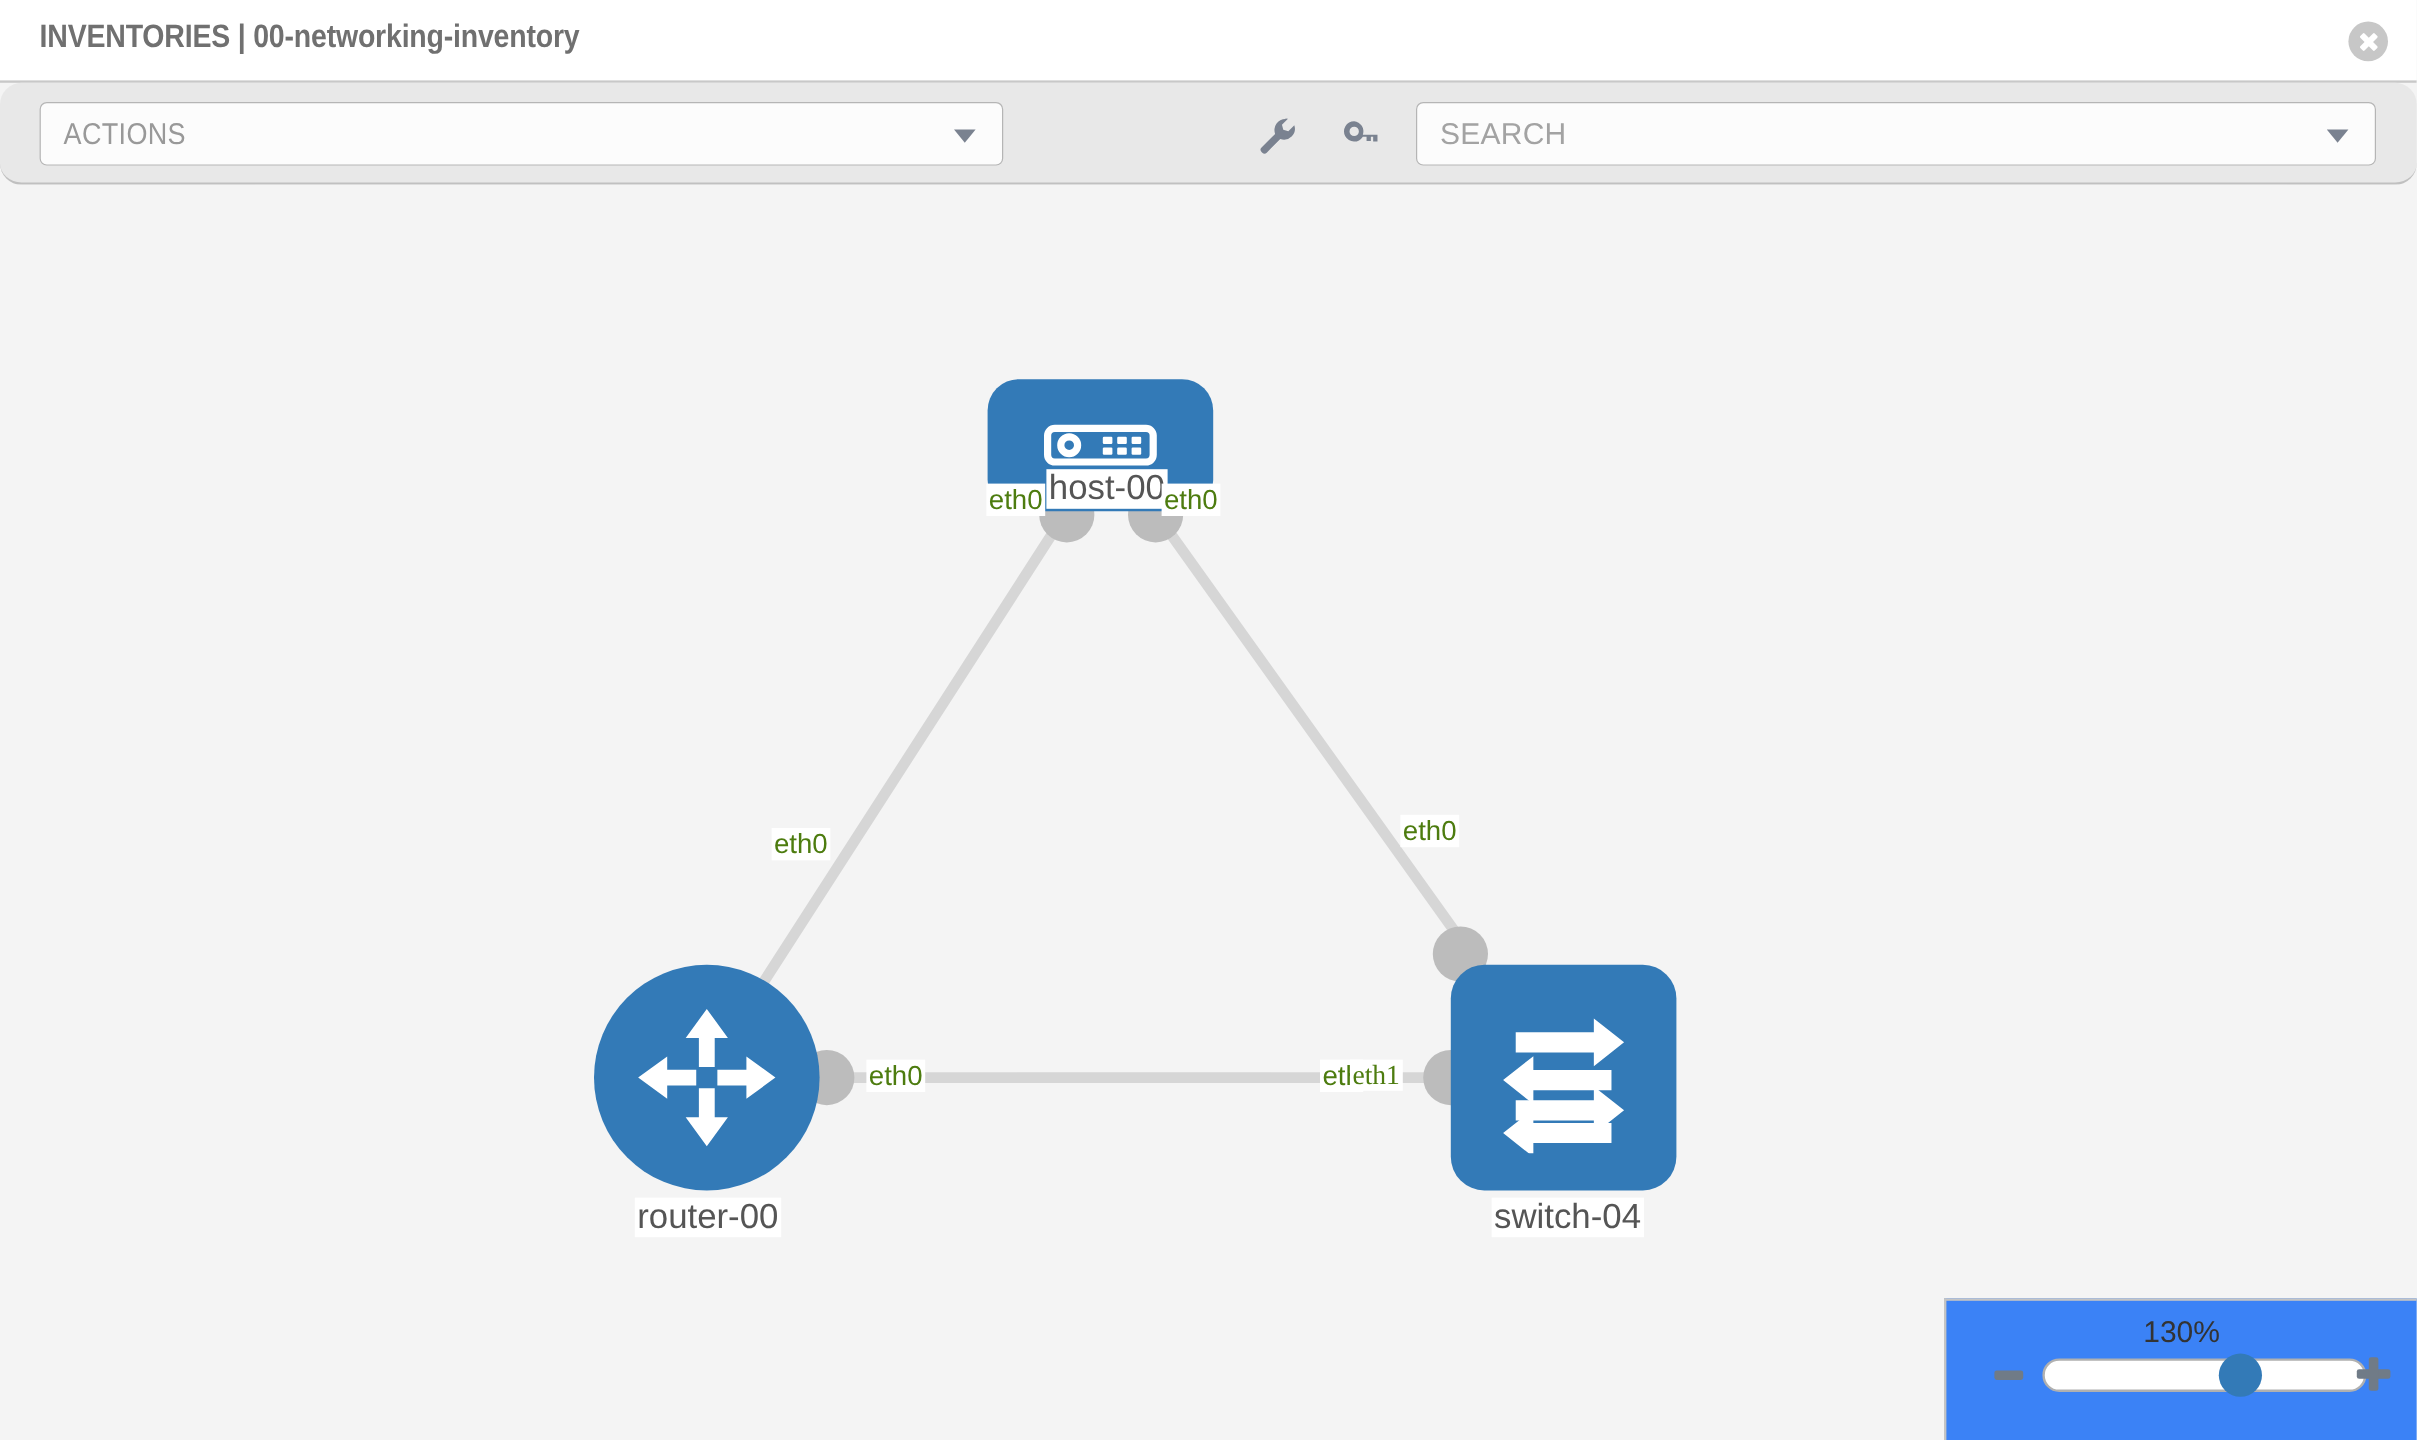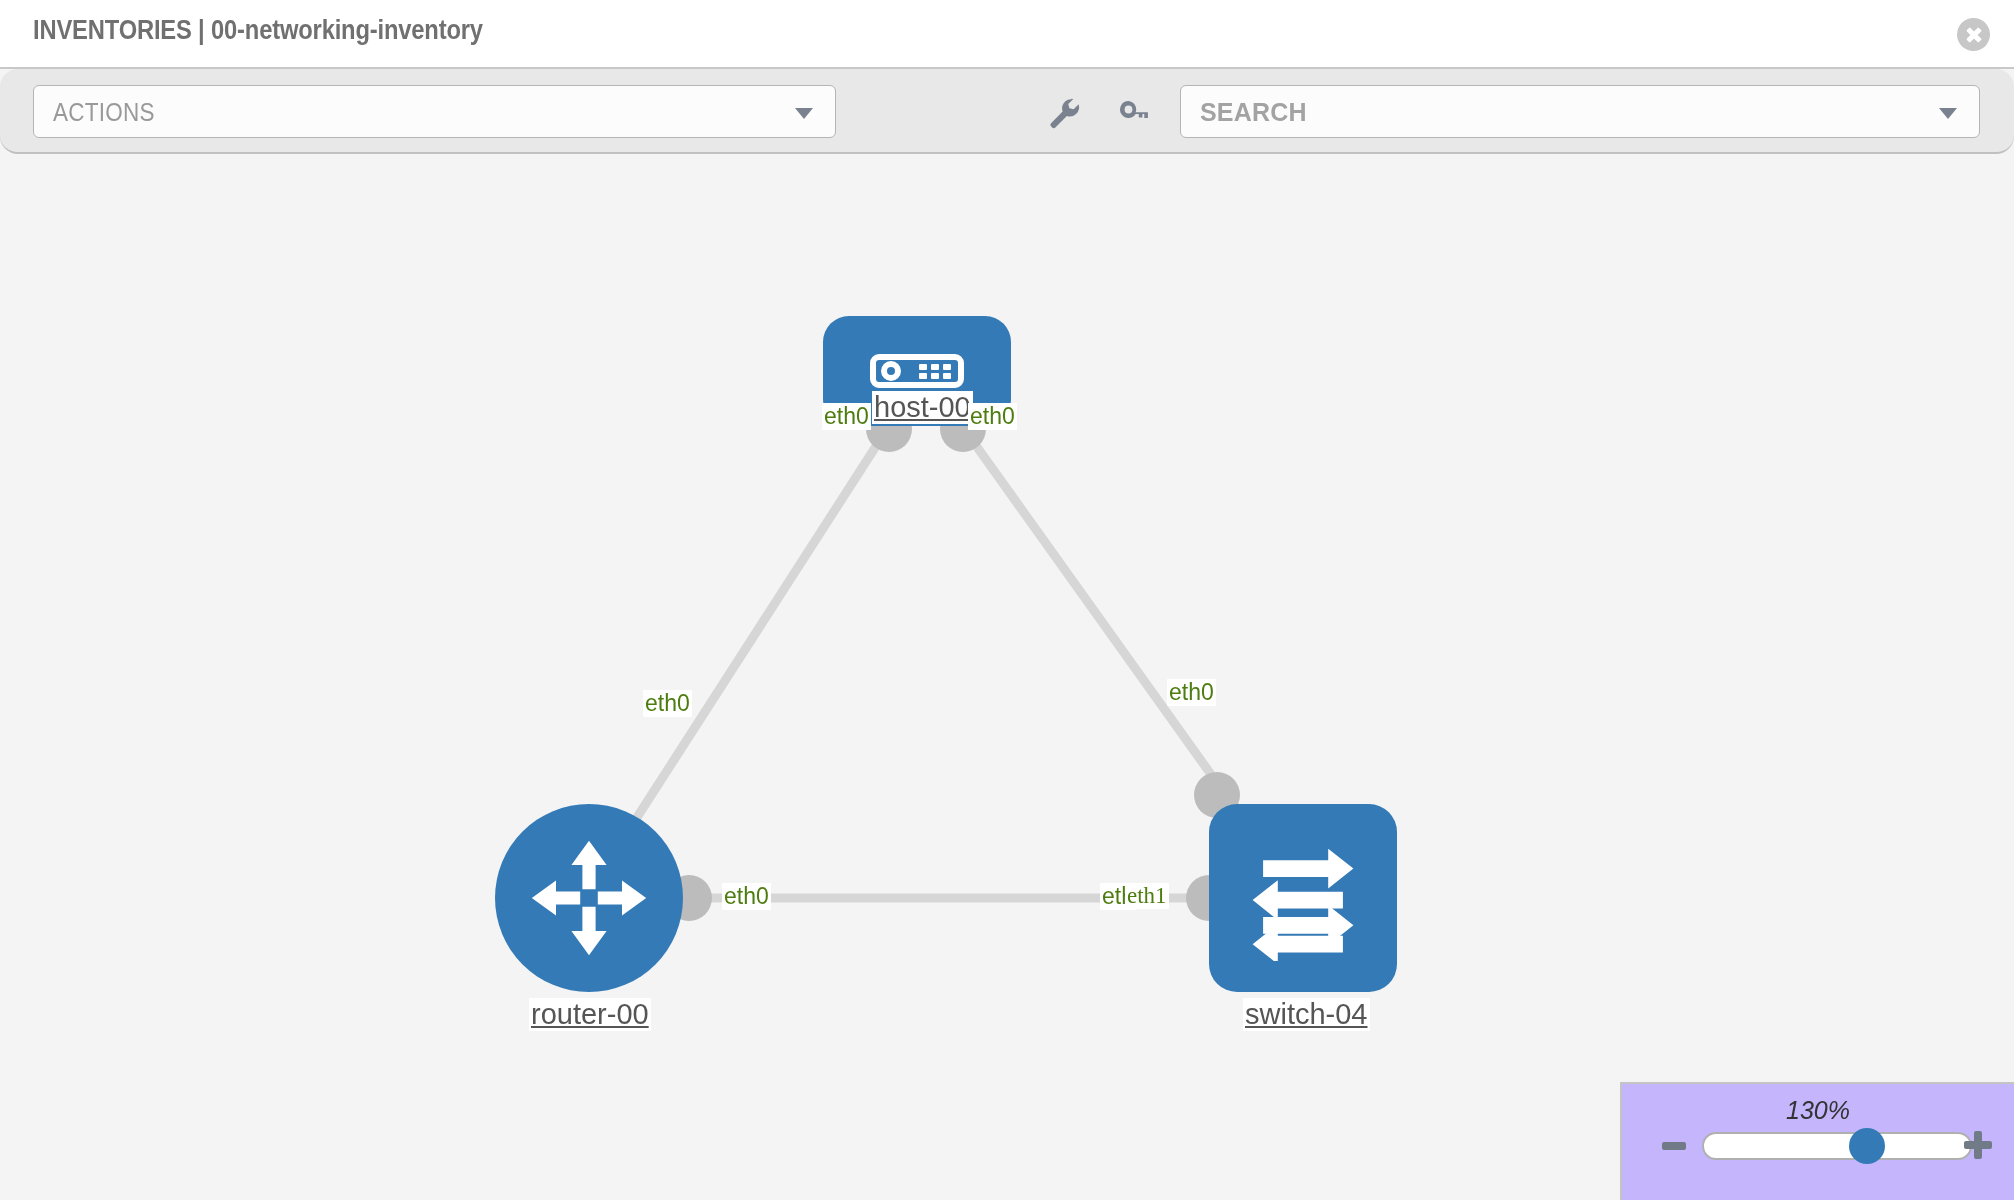--- a/index.html
+++ b/index.html
@@ -122,21 +122,20 @@
   .search-box {
     position: absolute;
     left: 1180px;
     top: 16px;
     width: 800px;
     height: 53px;
     background: #fcfcfc;
     border: 1px solid #b5b5b5;
     border-radius: 6px;
     cursor: text;
-    font-weight: bold;
   }
   .search-label {
     position: absolute;
     left: 19px;
     top: 12px;
     font-size: 25px;
     color: #a3a3a3;
     letter-spacing: 0.2px;
   }
 
@@ -188,44 +187,42 @@
     height: 46px;
   }
 
   .node-label {
     position: absolute;
     font-size: 29px;
     color: #555555;
     background: #ffffff;
     white-space: nowrap;
     padding: 0 2px;
-    text-decoration: underline;
   }
 
   .if-label {
     position: absolute;
     font-size: 23px;
     color: #4d7c0f;
     background: #ffffff;
     white-space: nowrap;
     padding: 0 2px;
   }
 
   
   .zoom-panel {
     position: absolute;
     left: 1620px;
     top: 1082px;
     width: 394px;
     height: 118px;
-    background: #c4b5fd;
+    background: #3b82f6;
     border: 2px solid #c4c4c4;
     border-right: none;
     border-bottom: none;
-    font-style: italic;
   }
   .zoom-percent {
     position: absolute;
     top: 12px;
     left: 0; right: 0;
     text-align: center;
     font-size: 25px;
     color: #333333;
   }
   .zoom-minus {

